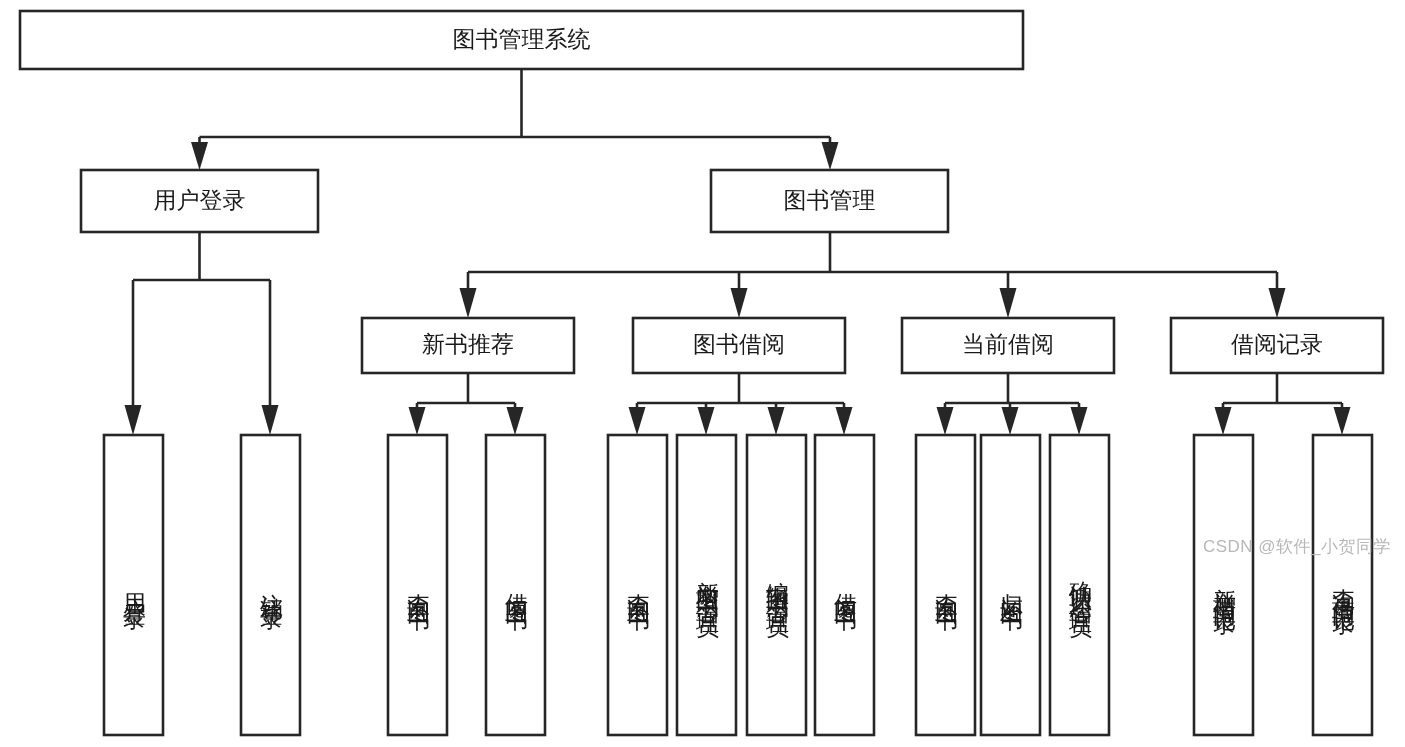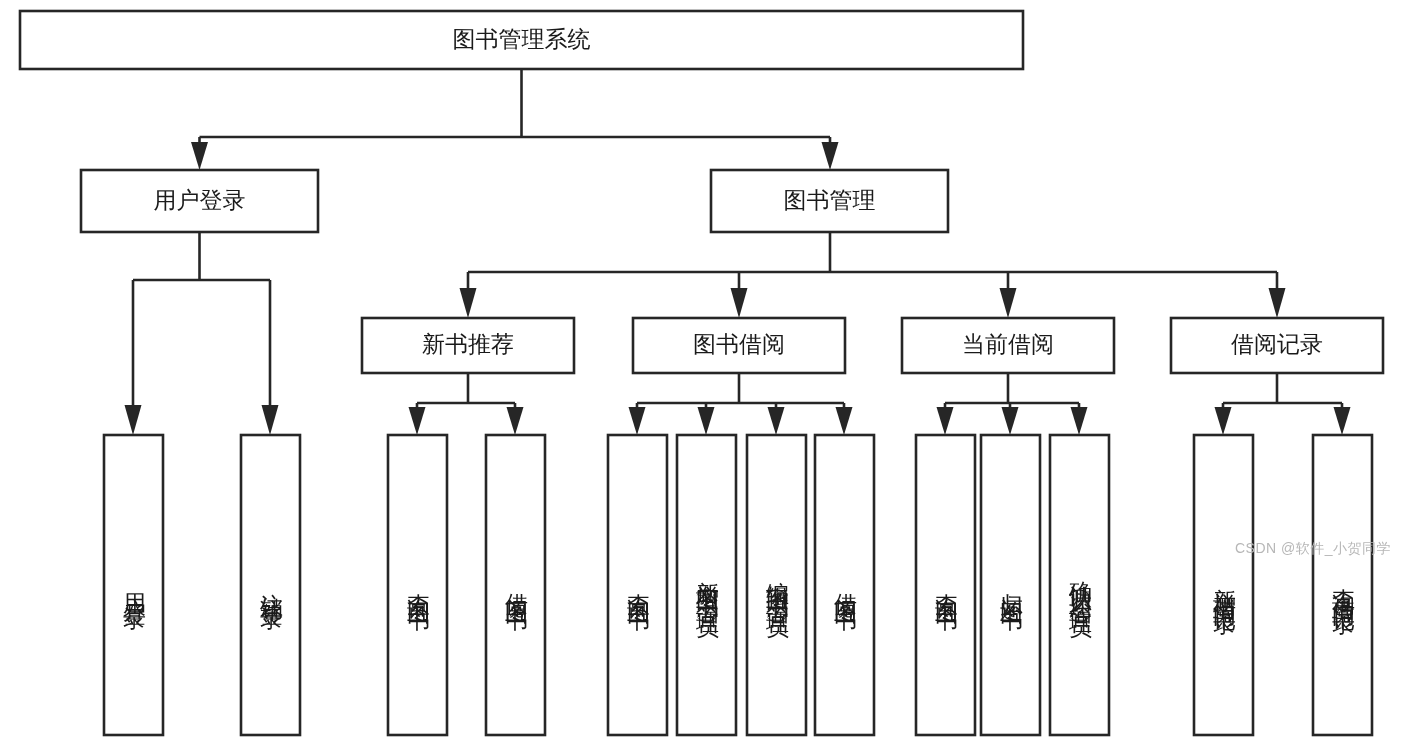--- a/index.html
+++ b/index.html
@@ -56,21 +56,21 @@
     dominant-baseline: middle;
     writing-mode: vertical-rl;
     glyph-orientation-vertical: 0;
     letter-spacing: 5px;
   }
   .watermark {
     position: absolute;
     right: 14px;
     bottom: 6px;
     font-family: "Liberation Sans", "DejaVu Sans", sans-serif;
-    font-size: 14px;
+    font-size: 17px;
     color: #b7b7b7;
     letter-spacing: 0.5px;
     white-space: nowrap;
     user-select: none;
   }
 </style>
 </head>
 <body>
 
 <div id="diagram-root">

